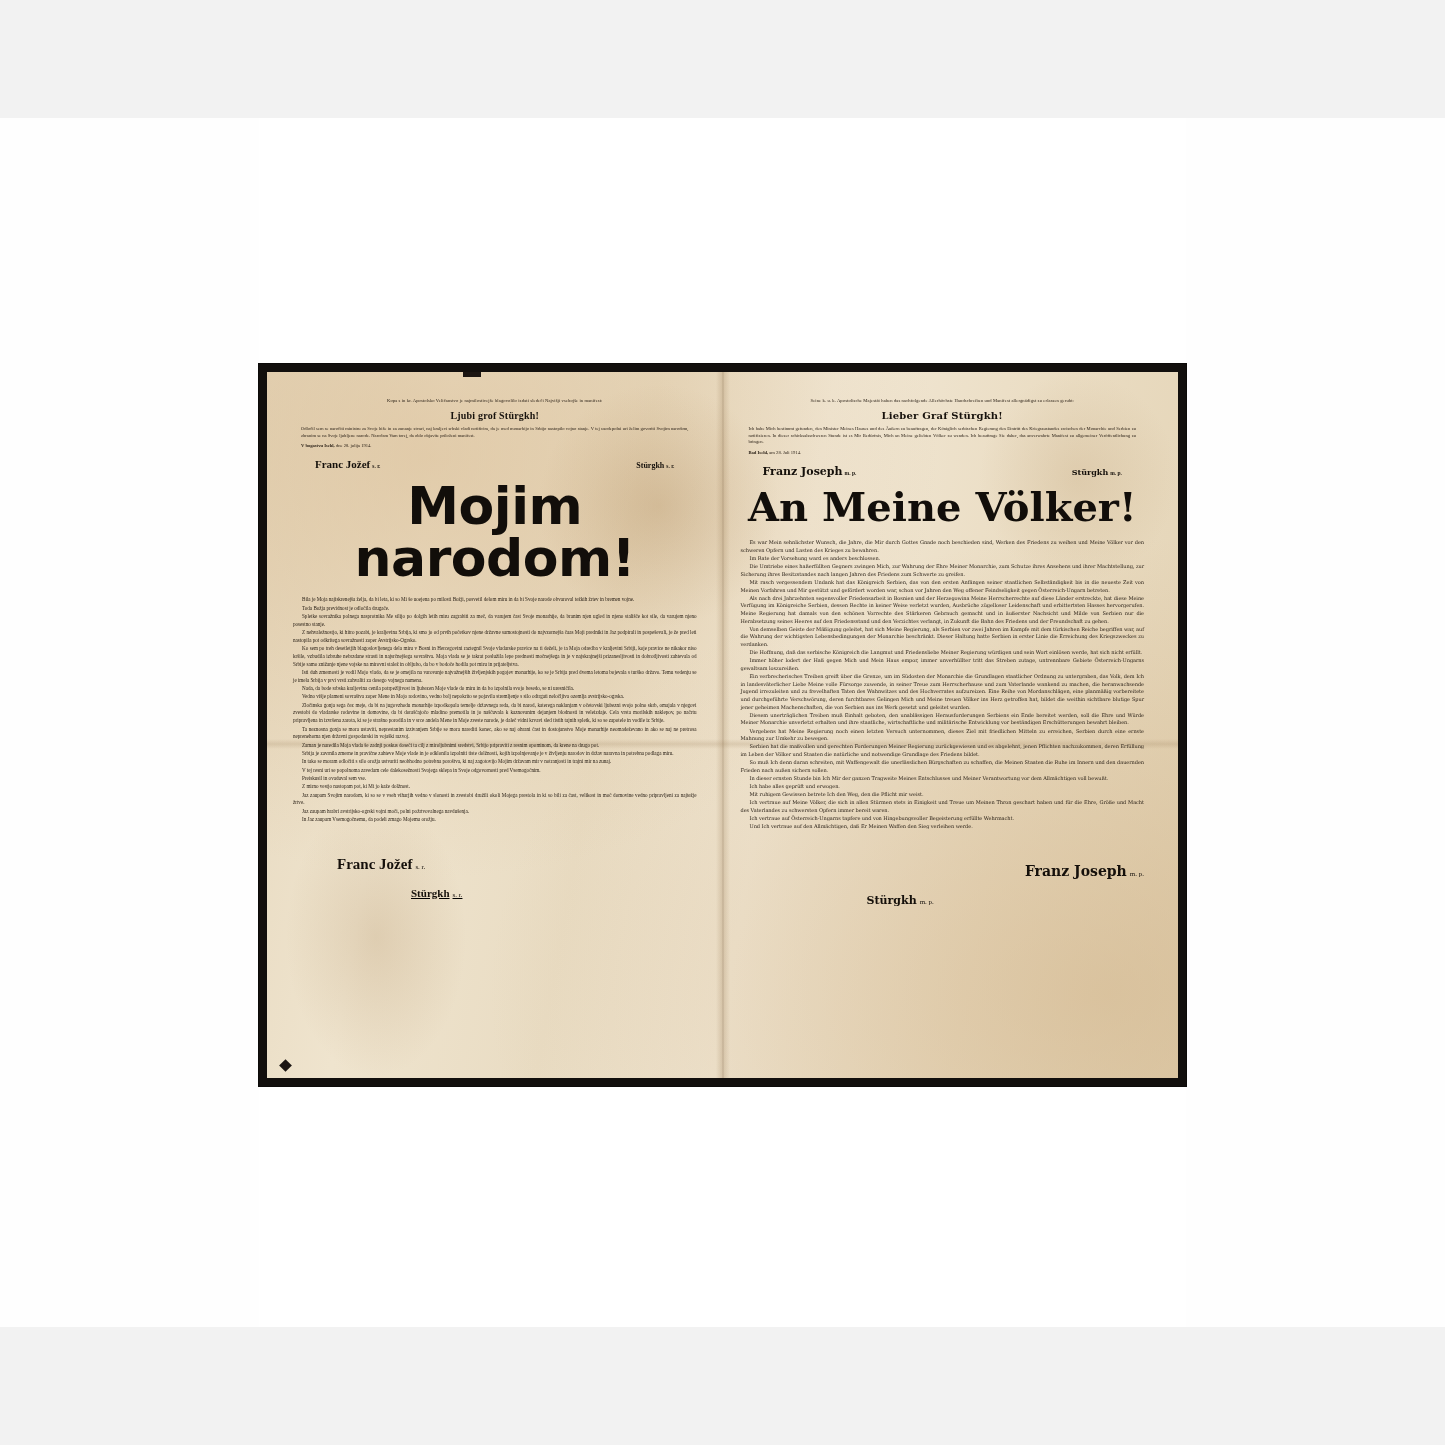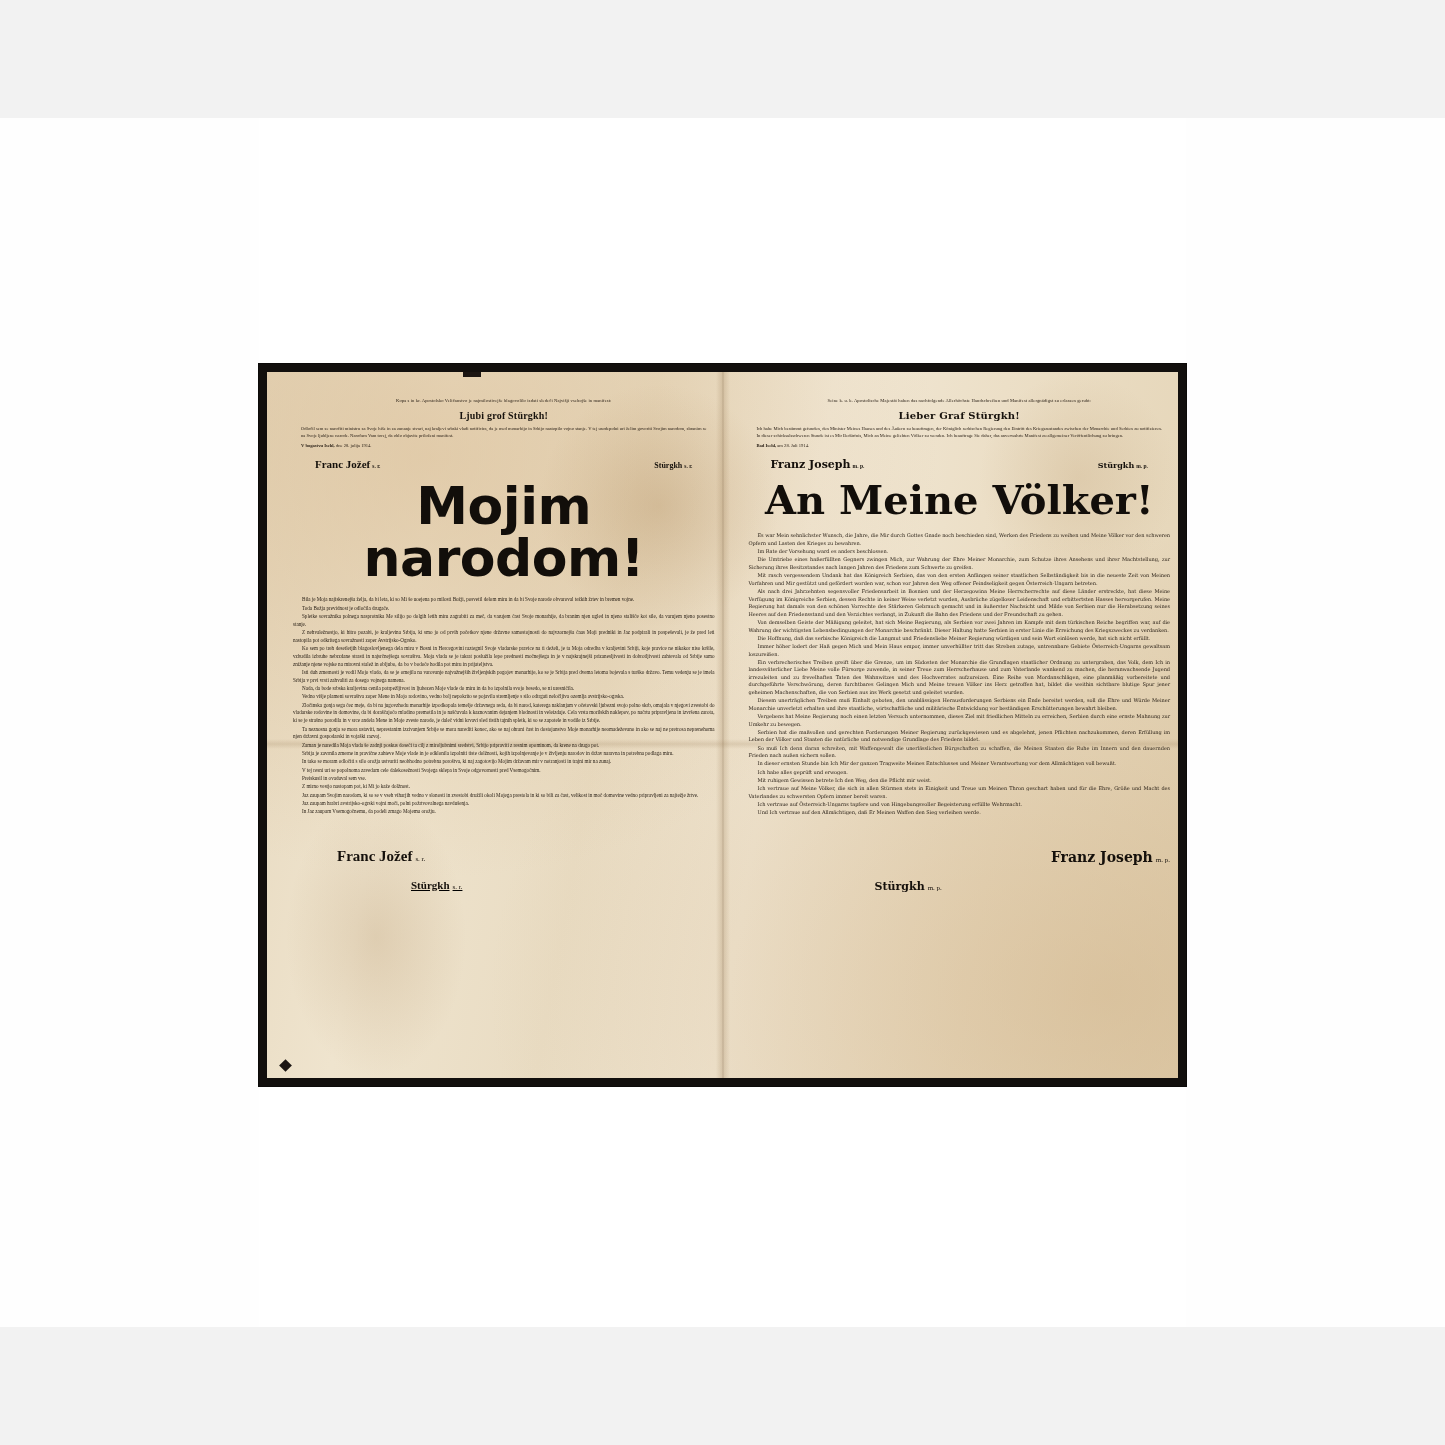--- a/index.html
+++ b/index.html
@@ -110,24 +110,24 @@
     height: 30%;
     background: radial-gradient(ellipse at center, rgba(176,140,92,0.20) 0%, rgba(176,140,92,0) 70%);
     pointer-events: none;
   }
 
   .page {
     position: absolute;
     top: 0;
     bottom: 0;
     box-sizing: border-box;
-    padding: 26px 8px 10px 26px;
+    padding: 26px 26px 10px 26px;
   }
   .page-left  { left: 0;   width: 50%; }
-  .page-right { right: 0;  width: 50%; border-radius: 30px; }
+  .page-right { right: 8px;  width: 50%; border-radius: 30px; }
 
   .header-note {
     font-size: 4.6px;
     line-height: 1.45;
     text-align: center;
     color: #2b2117;
     letter-spacing: 0.1px;
     margin: 0 10px 5px 10px;
   }
 

